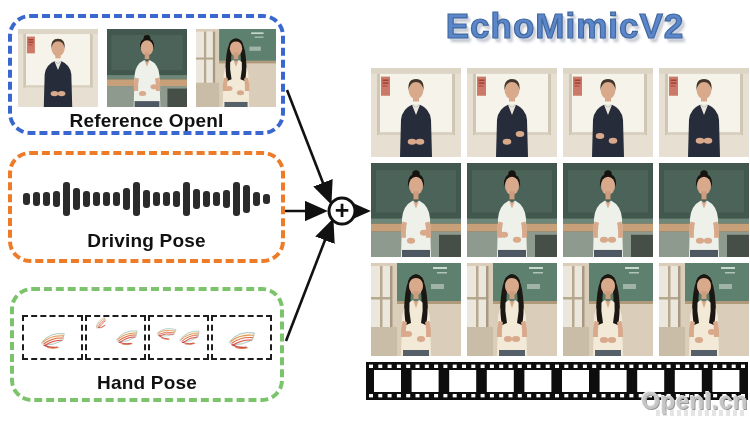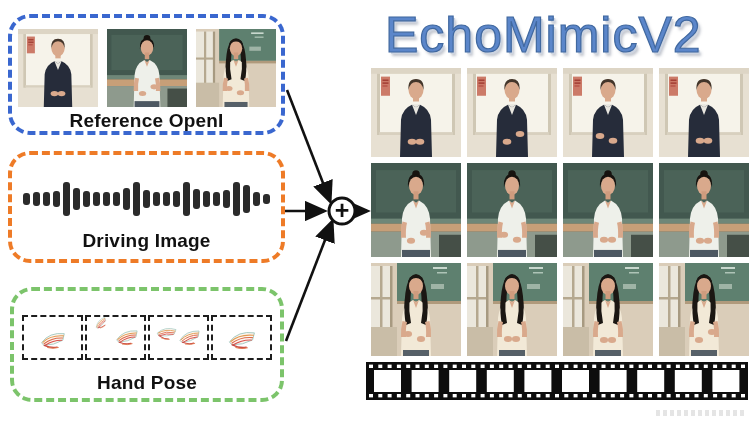--- a/index.html
+++ b/index.html
@@ -27,22 +27,22 @@
   .pose-frame{box-sizing:border-box;width:61px;height:45px;border:2.5px dashed #1d1d1d;background:#fff;}
   .pose-frame svg{display:block;width:100%;height:100%;}
   .box-pose .in-label{margin-top:12px;}
 
   
   .overlay{position:absolute;left:0;top:0;width:750px;height:421px;pointer-events:none;}
   .plus{position:absolute;left:331px;top:196px;width:22px;height:30px;line-height:29px;
         text-align:center;font-size:25px;font-weight:bold;color:#111;}
 
   
-  .title{position:absolute;left:385px;top:6px;width:360px;text-align:left;
-         font-size:50px;font-weight:normal;letter-spacing:1px;color:#5b86ca;
+  .title{position:absolute;left:385px;top:6px;width:360px;text-align:center;
+         font-size:35px;font-weight:bold;letter-spacing:1px;color:#5b86ca;
          -webkit-text-stroke:1.2px #40689f;
          text-shadow:2px 2px 0 #cdd4e0,3px 4px 3px rgba(110,120,140,.45);}
 
   .grid{position:absolute;left:371px;top:68px;width:378px;}
   .grow{display:flex;gap:6px;margin-bottom:6px;}
   .grow.g0{height:89px;} .grow.g1{height:94px;} .grow.g2{height:93px;}
   .gcell{flex:0 0 90px;height:100%;overflow:hidden;background:#ddd;}
 
   .film{position:absolute;left:366px;top:362px;width:382px;height:38px;}
   .film svg{display:block;width:100%;height:100%;}
@@ -156,21 +156,21 @@
         <div class="wbar" style="height: 34px;"></div>
         <div class="wbar" style="height: 20px;"></div>
         <div class="wbar" style="height: 16px;"></div>
         <div class="wbar" style="height: 14px;"></div>
         <div class="wbar" style="height: 18px;"></div>
         <div class="wbar" style="height: 34px;"></div>
         <div class="wbar" style="height: 28px;"></div>
         <div class="wbar" style="height: 14px;"></div>
         <div class="wbar" style="height: 10px;"></div>
       </div>
-    <div class="in-label">Driving Image</div>
+    <div class="in-label">Driving Pose</div>
   </div>
 
   <div class="inbox box-pose">
     <div class="pose-row">
         <div class="pose-frame">
           <svg viewBox="0 0 62 44">
             <g transform="translate(17,16) rotate(-6) scale(1.15)">
               <g fill="none" stroke-linecap="round">
   <path d="M1,10 Q9,1 23,4 L21,10 Q12,14 3,13 Z" stroke="#9fc6bd" stroke-width="0.8" fill="#fdf6f0"></path>
   <path d="M2,10 Q10,4 22,6" stroke="#e09a52" stroke-width="1"></path>
@@ -648,15 +648,16 @@
         <rect x="347.10000000000025" y="32" width="4" height="3.4" fill="#ffffff"></rect>
         <rect x="356.40000000000026" y="2.6" width="4" height="3.4" fill="#ffffff"></rect>
         <rect x="356.40000000000026" y="32" width="4" height="3.4" fill="#ffffff"></rect>
         <rect x="365.7000000000003" y="2.6" width="4" height="3.4" fill="#ffffff"></rect>
         <rect x="365.7000000000003" y="32" width="4" height="3.4" fill="#ffffff"></rect>
         <rect x="375.0000000000003" y="2.6" width="4" height="3.4" fill="#ffffff"></rect>
         <rect x="375.0000000000003" y="32" width="4" height="3.4" fill="#ffffff"></rect>
       </svg>
     </div>
 
+  <div class="watermark">OpenI.cn</div>
   <div class="wm-sub"></div>
 
 </div>
 
 </body></html>

